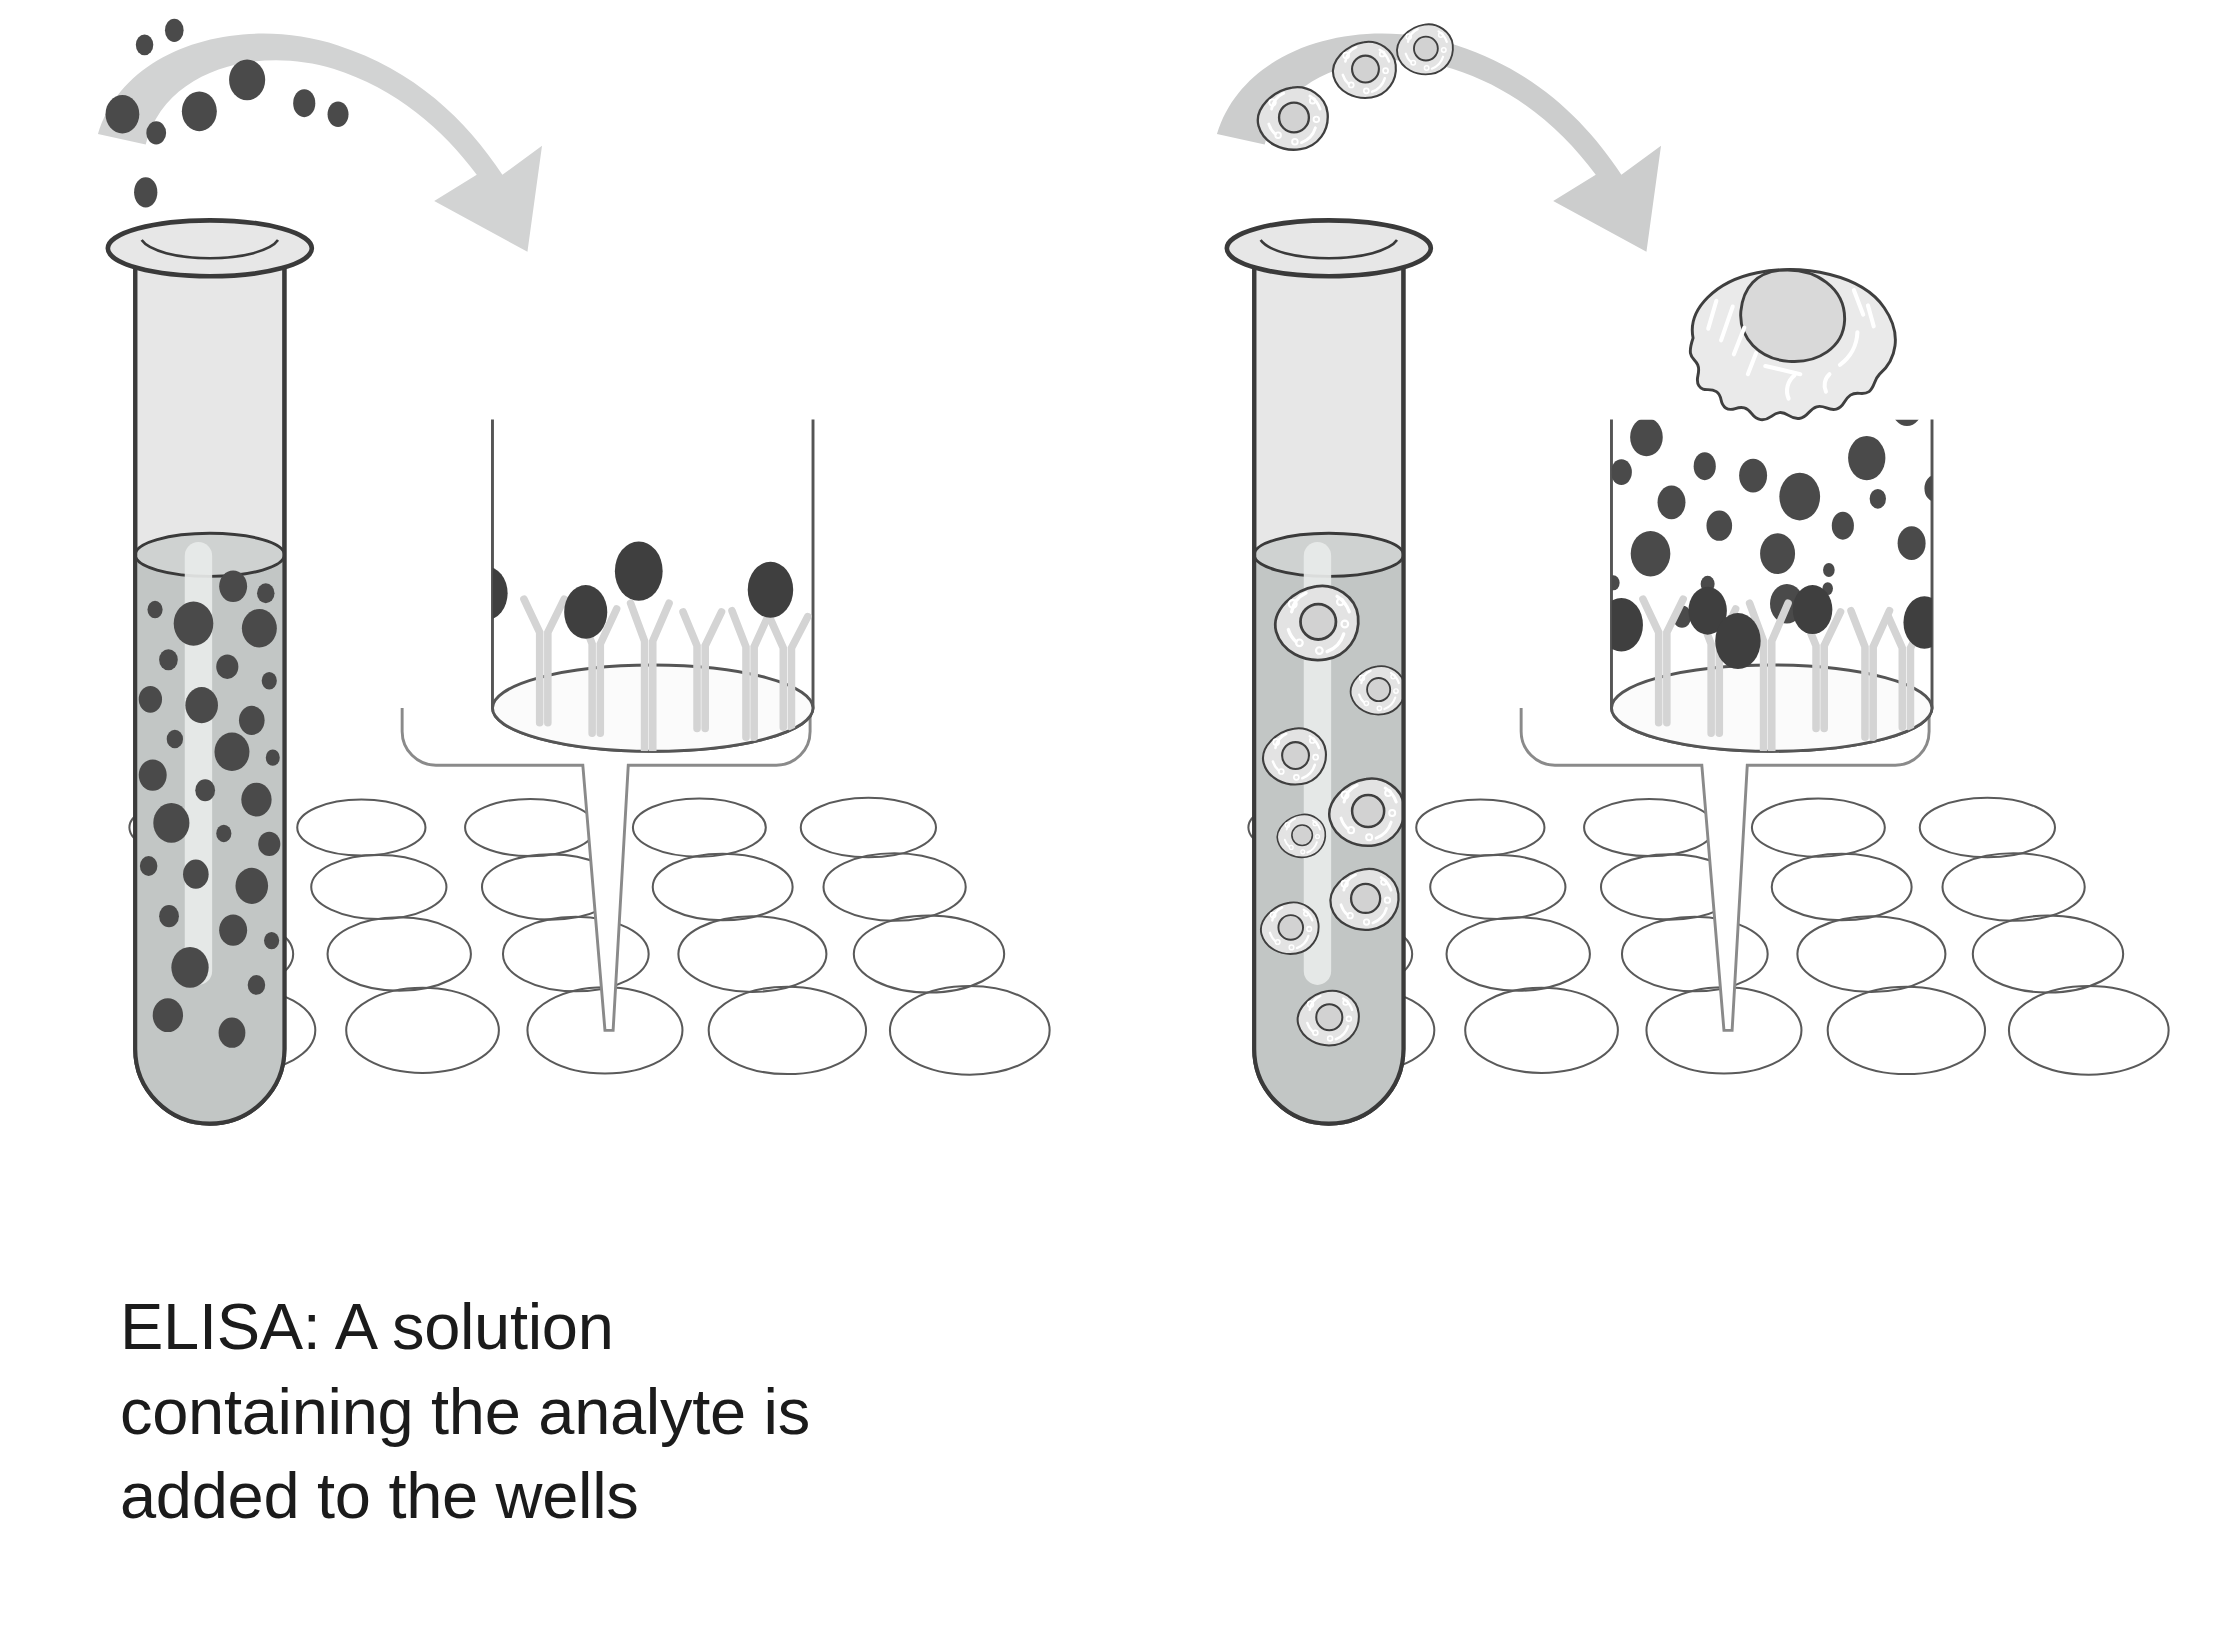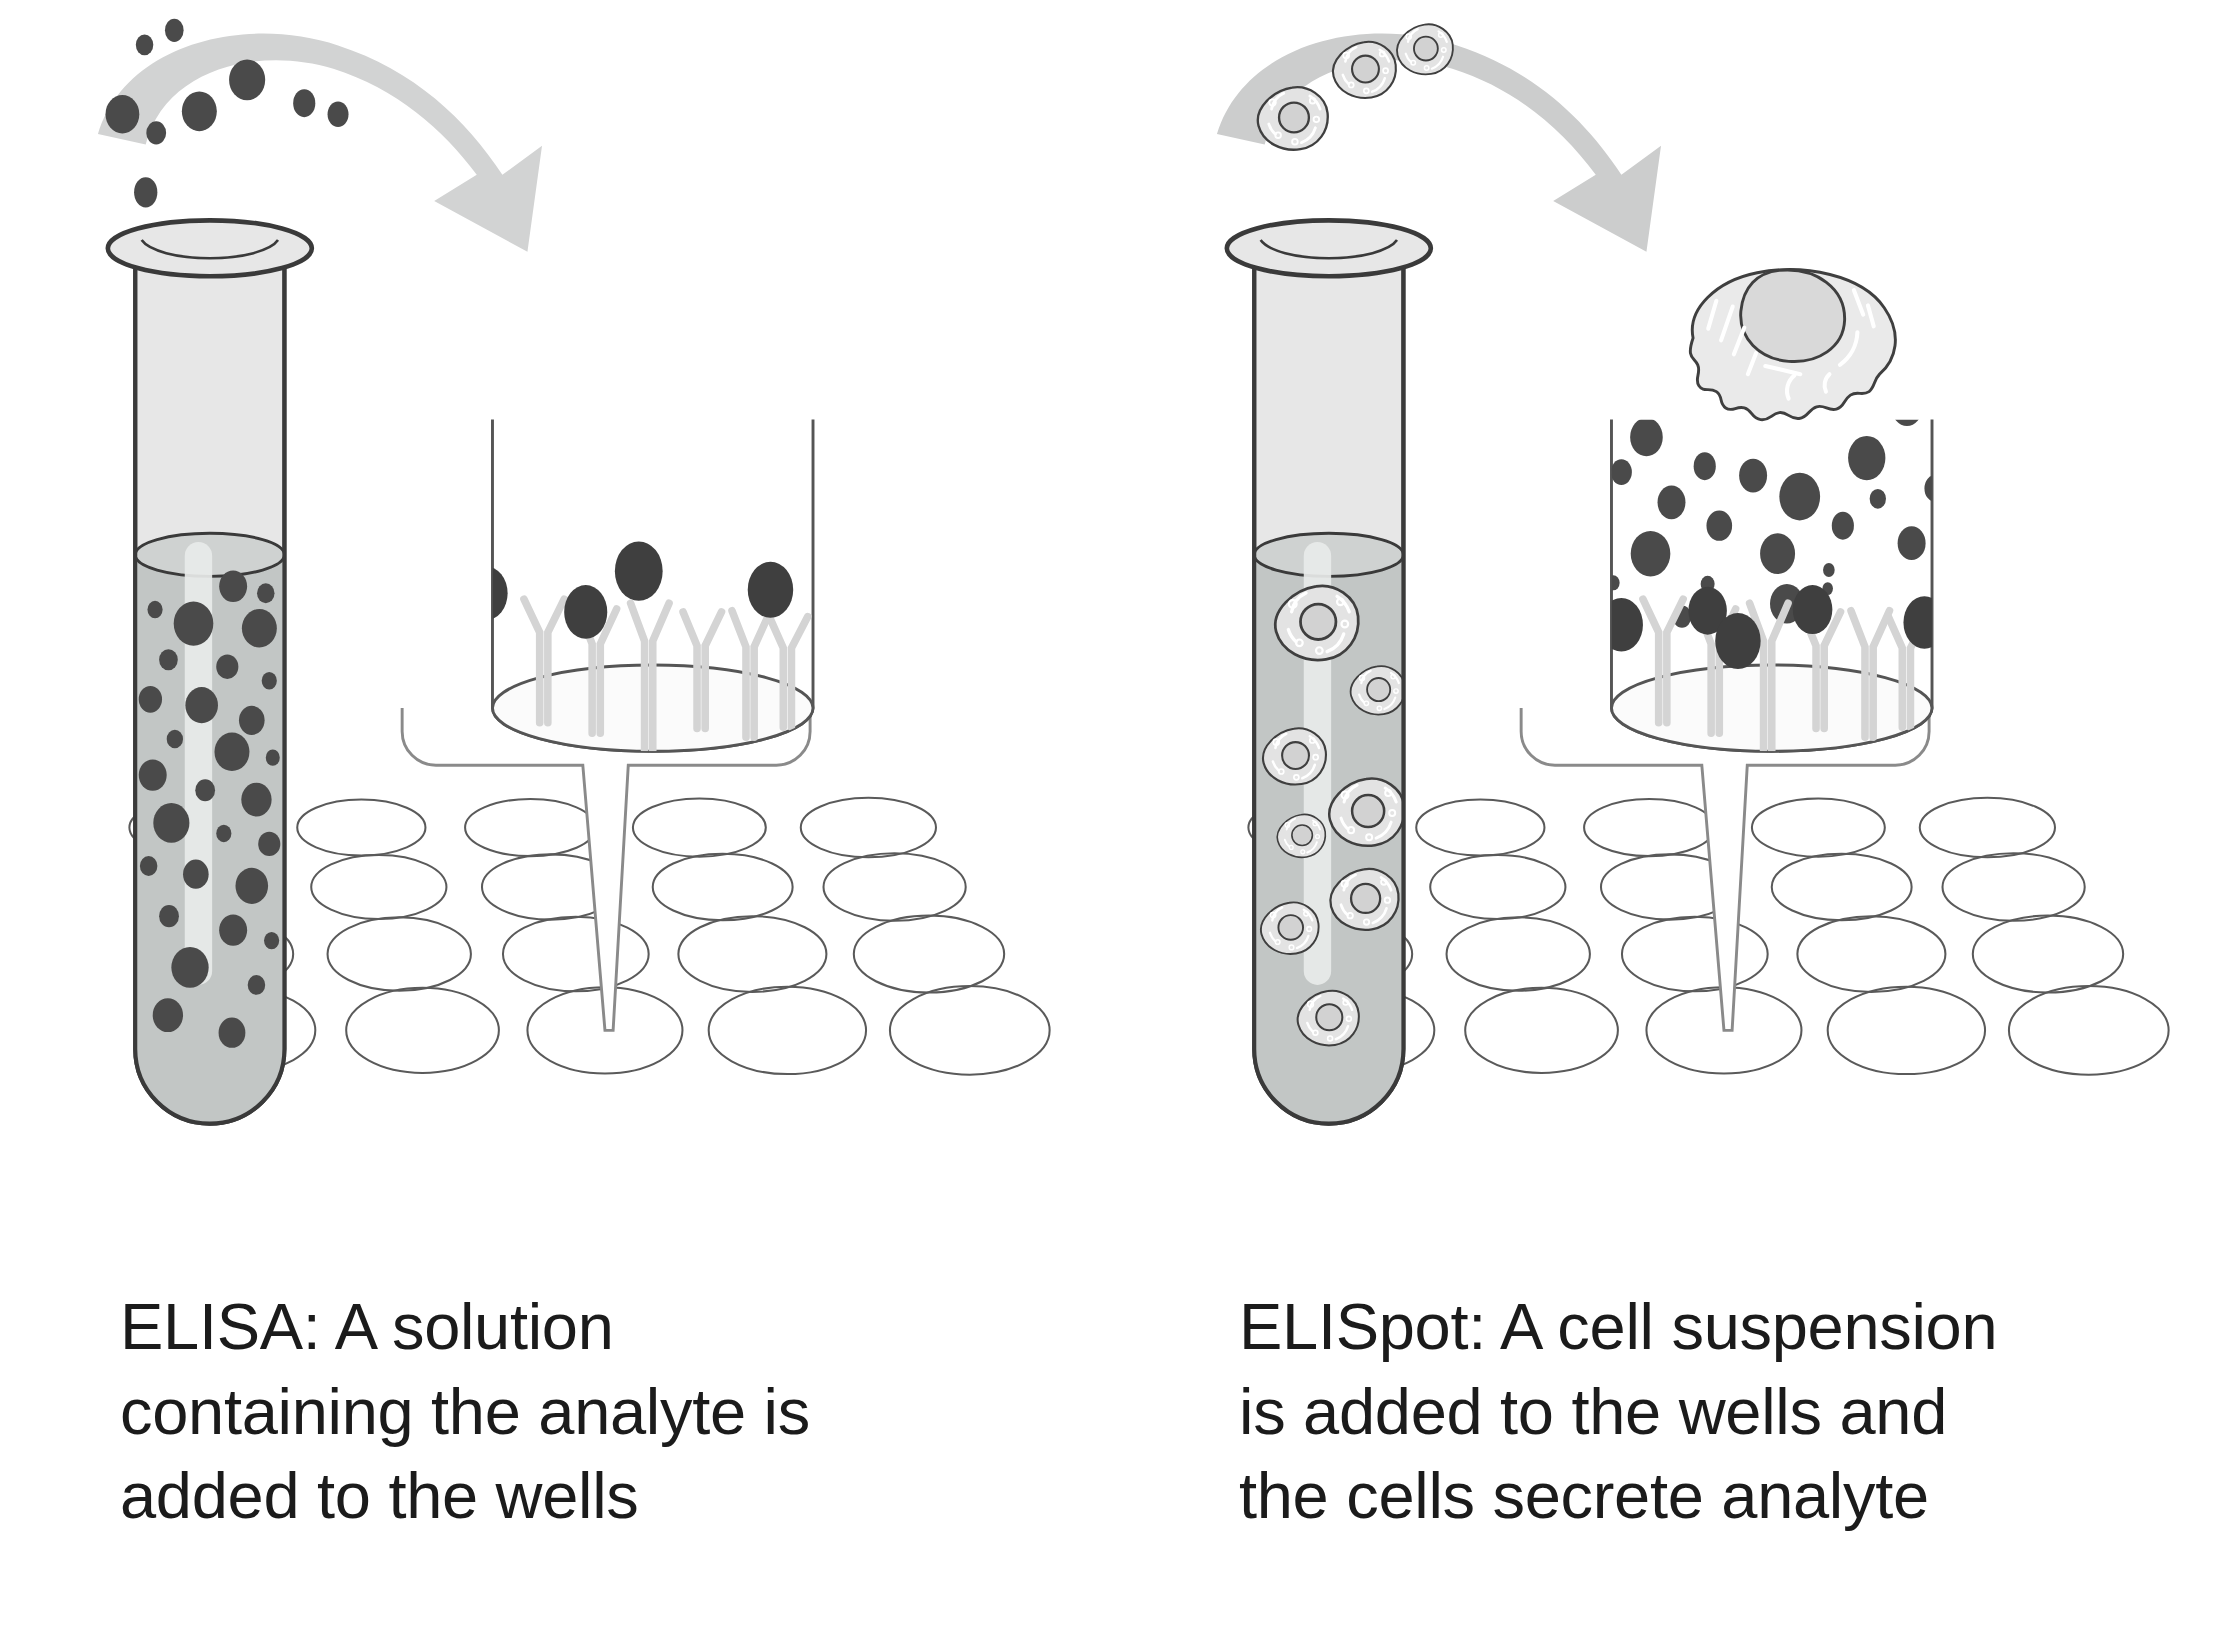--- a/index.html
+++ b/index.html
@@ -404,19 +404,16 @@
                 <use href="#cellGlyph"></use>
               </g>
           </g>
         </g>
         <path d="M232,430 L232,1800 a128,128 0 0 0 256,0 L488,430" fill="none" stroke="#3a3a3a" stroke-width="7"></path>
         <ellipse cx="360" cy="426" rx="175" ry="48" fill="#e7e7e7" stroke="#3a3a3a" stroke-width="8"></ellipse>
         <path d="M243,412 a120,40 0 0 0 234,0" fill="none" stroke="#3a3a3a" stroke-width="4.5"></path>
       </g>
     </svg>
 
-    <div class="caption">ELISpot: A cell suspension
-is added to the wells and
-the cells secrete analyte</div>
   </div>
 
 </div>
 
 
 </body></html>

